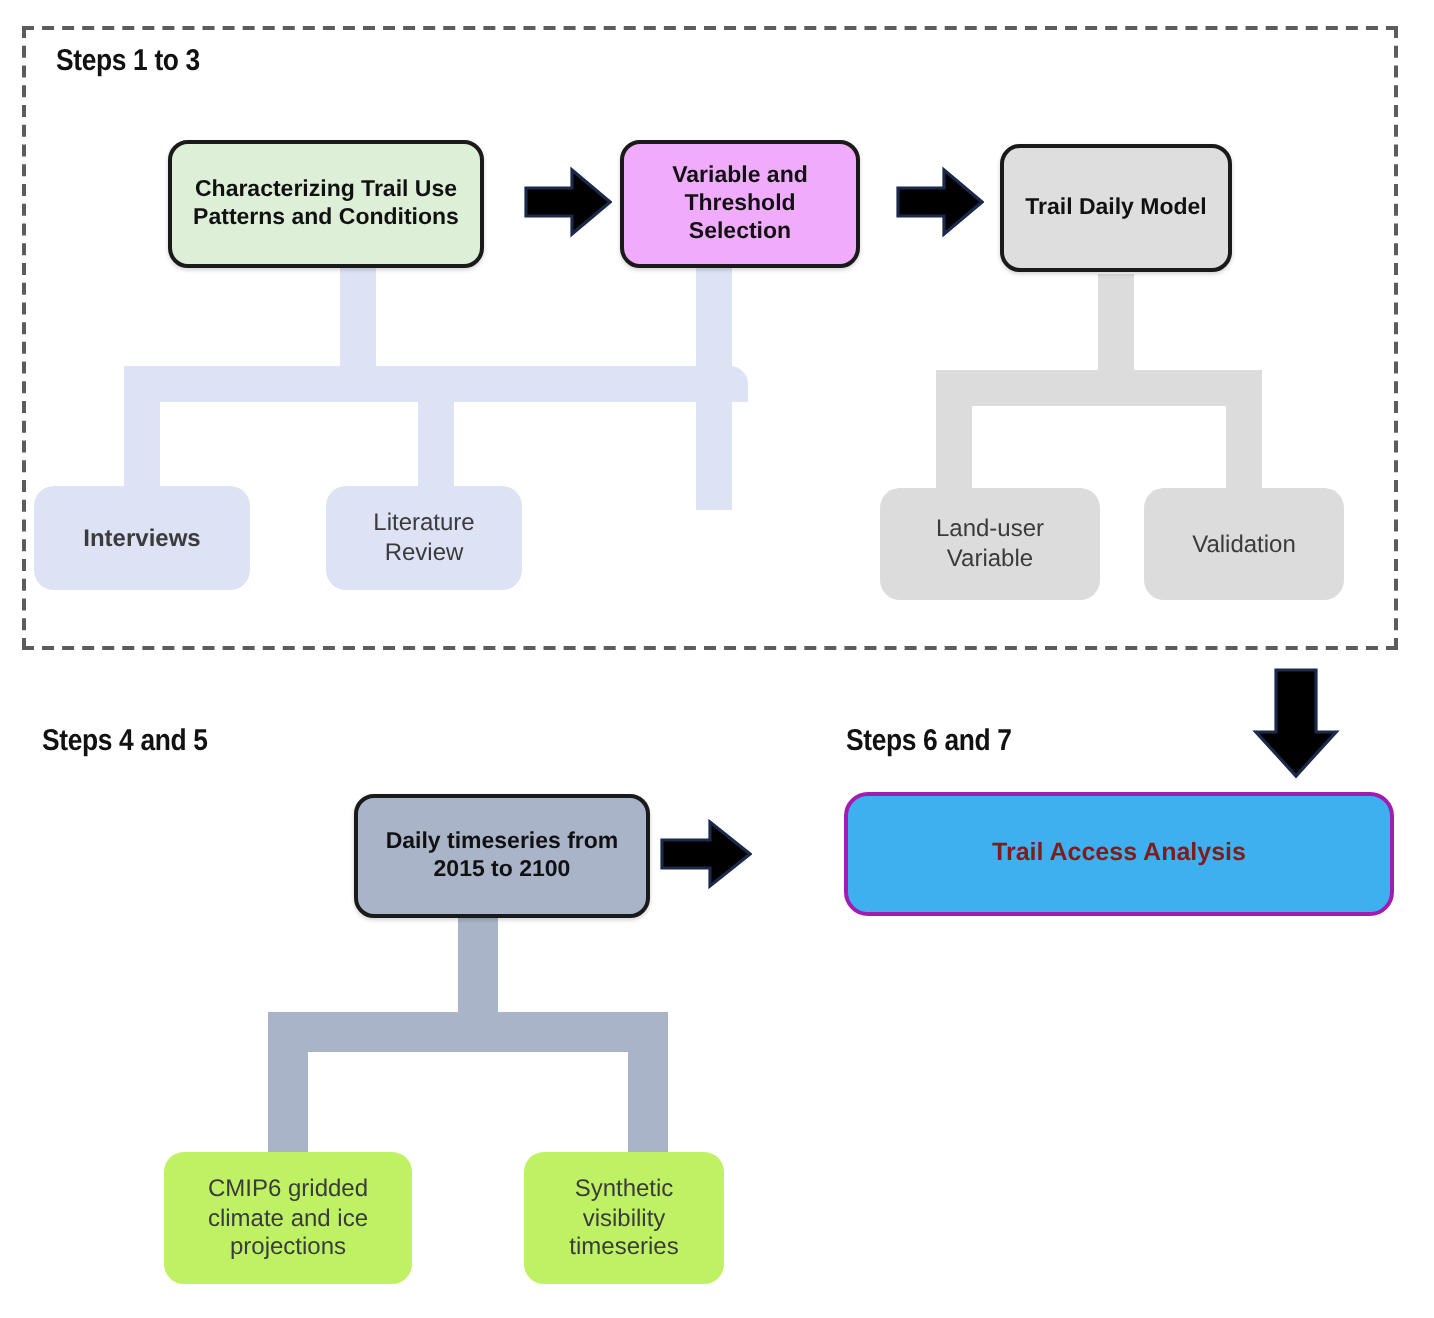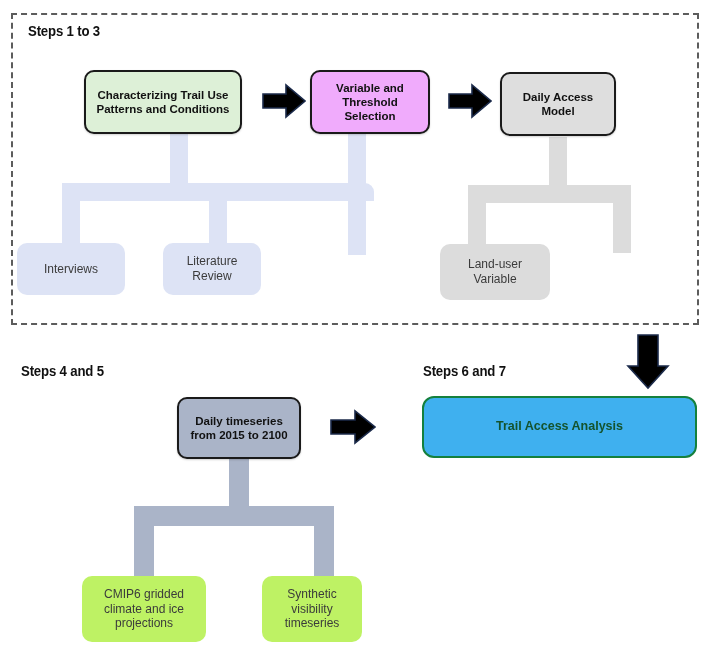--- a/index.html
+++ b/index.html
@@ -60,25 +60,25 @@
     font-size: 11.5px;
     color: #111111;
     box-shadow: 0 1px 2px rgba(0,0,0,0.18);
   }
   .node-green  { background: #ddf0d7; }
   .node-yellow { background: #f0abfc; }
   .node-grey   { background: #dedede; }
   .node-steel  { background: #aab4c8; }
   .node-blue   {
     background: #3fb0ef;
-    border: 2px solid #15803d;
+    border: 2px solid #a21caf;
     border-radius: 12px;
     font-weight: bold;
     font-size: 12.5px;
-    color: #14532d;
+    color: #7f1d1d;
     text-align: right;
   }
 
   
   .node-leaf {
     border: none;
     border-radius: 10px;
     font-weight: normal;
     font-size: 12px;
     color: #3b3b3b;
@@ -130,57 +130,60 @@
 
   <div class="node node-primary node-green" style="left:84px; top:70px; width:158px; height:64px;">
     <span>Characterizing Trail Use Patterns and Conditions</span>
   </div>
 
   <div class="node node-primary node-yellow" style="left:310px; top:70px; width:120px; height:64px;">
     <span>Variable and Threshold Selection</span>
   </div>
 
   <div class="node node-primary node-grey" style="left:500px; top:72px; width:116px; height:64px;">
-    <span>Daily Access Model</span>
+    <span>Trail Daily Model</span>
   </div>
 
   <div class="arrow" style="left:262px; top:83px;">
     <svg width="44" height="36" viewBox="0 0 44 36">
       <polygon points="1,11 24,11 24,2 43,18 24,34 24,25 1,25" fill="#000000" stroke="#1b2a4a" stroke-width="1.6"></polygon>
     </svg>
   </div>
 
   <div class="arrow" style="left:448px; top:83px;">
     <svg width="44" height="36" viewBox="0 0 44 36">
       <polygon points="1,11 24,11 24,2 43,18 24,34 24,25 1,25" fill="#000000" stroke="#1b2a4a" stroke-width="1.6"></polygon>
     </svg>
   </div>
 
-  <div class="node node-leaf leaf-lav" style="left:17px; top:243px; width:108px; height:52px;">
+  <div class="node node-leaf leaf-lav" style="left:17px; top:243px; width:108px; height:52px;font-weight:bold;">
     <span>Interviews</span>
   </div>
 
   <div class="node node-leaf leaf-lav" style="left:163px; top:243px; width:98px; height:52px;">
     <span>Literature Review</span>
   </div>
 
 
   <div class="node node-leaf leaf-grey" style="left:440px; top:244px; width:110px; height:56px;">
     <span>Land-user Variable</span>
   </div>
 
+  <div class="node node-leaf leaf-grey" style="left:572px; top:244px; width:100px; height:56px;">
+    <span>Validation</span>
+  </div>
 
   <div class="step-label" style="left:21px; top:362px;">Steps 4 and 5</div>
 
   <div class="conn conn-steel" style="left:229px; top:456px; width:20px; height:62px;"></div>
   <div class="conn conn-steel r-all-top" style="left:134px; top:506px; width:200px; height:20px;"></div>
   <div class="conn conn-steel" style="left:134px; top:506px; width:20px; height:80px;"></div>
   <div class="conn conn-steel" style="left:314px; top:506px; width:20px; height:80px;"></div>
 
-  <div class="node node-primary node-steel" style="left:177px; top:397px; width:124px; height:62px;">
+  <div class="node node-primary node-steel" style="left:177px; top:397px; width:148px; height:62px;">
     <span>Daily timeseries from 2015 to 2100</span>
   </div>
 
   <div class="arrow" style="left:330px; top:408px;">
     <svg width="46" height="38" viewBox="0 0 46 38">
       <polygon points="1,12 25,12 25,3 45,19 25,35 25,26 1,26" fill="#000000" stroke="#1b2a4a" stroke-width="1.6"></polygon>
     </svg>
   </div>
 
   <div class="node node-leaf leaf-steel" style="left:82px; top:576px; width:124px; height:66px;">

